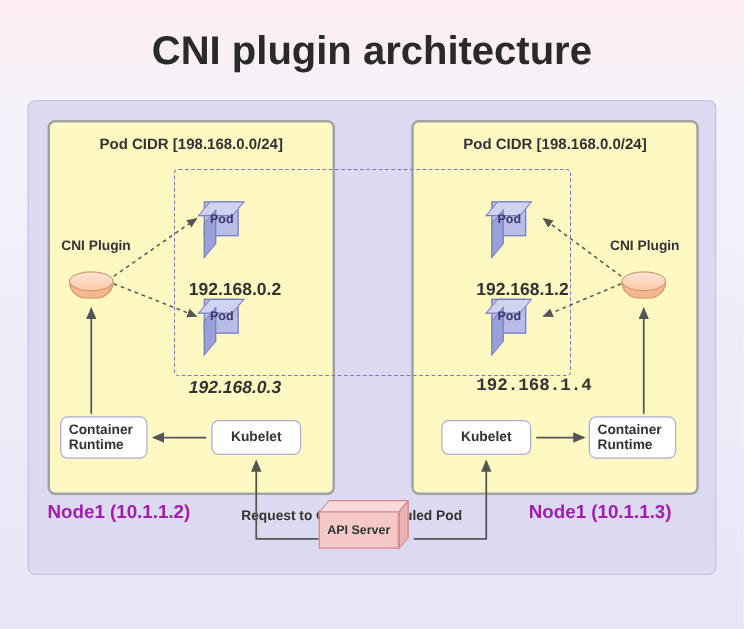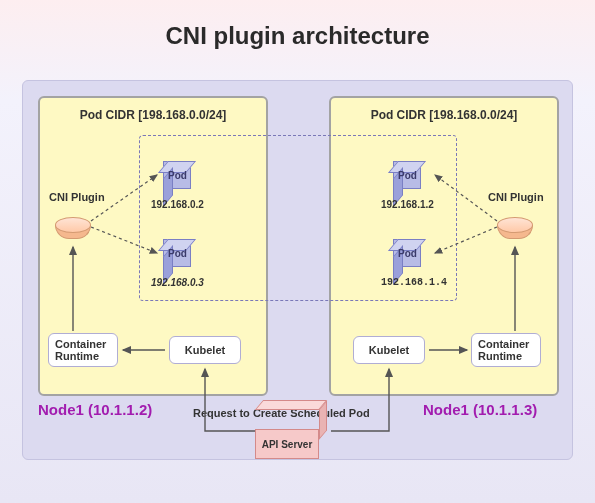--- a/index.html
+++ b/index.html
@@ -6,21 +6,21 @@
   body {
     width: 595px;
     height: 503px;
     font-family: -apple-system, BlinkMacSystemFont, "Segoe UI", Arial, sans-serif;
     background: linear-gradient(180deg, #fdeef0 0%, #f3f2fc 20%, #e8e6f5 100%);
     position: relative;
     overflow: hidden;
   }
   .title {
     text-align: center;
-    font-size: 24px;
+    font-size: 32px;
     font-weight: 600;
     color: #2a2a2a;
     padding-top: 22px;
   }
   .canvas {
     position: absolute;
     left: 22px;
     top: 80px;
     width: 551px;
     height: 380px;
@@ -89,24 +89,25 @@
   }
   .pod-label {
     position: absolute;
     font-size: 10px;
     font-weight: 600;
     color: #3a3a6a;
     z-index: 4;
   }
   .pod-ip {
     position: absolute;
-    font-size: 10px;
-    font-weight: 600;
-    color: #333;
-    z-index: 3;
+    font-size: 14px;
+    font-weight: 600;
+    color: #333;
+    z-index: 3;
+    margin-top: 24px;
   }
   .cni-label {
     position: absolute;
     font-size: 11px;
     font-weight: 600;
     color: #333;
   }
   .router {
     position: absolute;
     width: 36px; height: 36px;
@@ -154,21 +155,20 @@
     z-index: 3;
   }
   .api-face {
     position: absolute;
     width: 64px; height: 30px;
     background: #f6c9c9;
     border: 1px solid #d48a8a;
     display: flex; align-items: center; justify-content: center;
     font-size: 10px; font-weight: 600; color: #333;
     text-align: center;
-    margin-top: 20px;
   }
   .api-top {
     position: absolute;
     width: 64px; height: 10px;
     background: #fadada;
     border: 1px solid #d48a8a;
     transform: skewX(-40deg);
     top: -9px; left: 4px;
   }
   .api-side {

